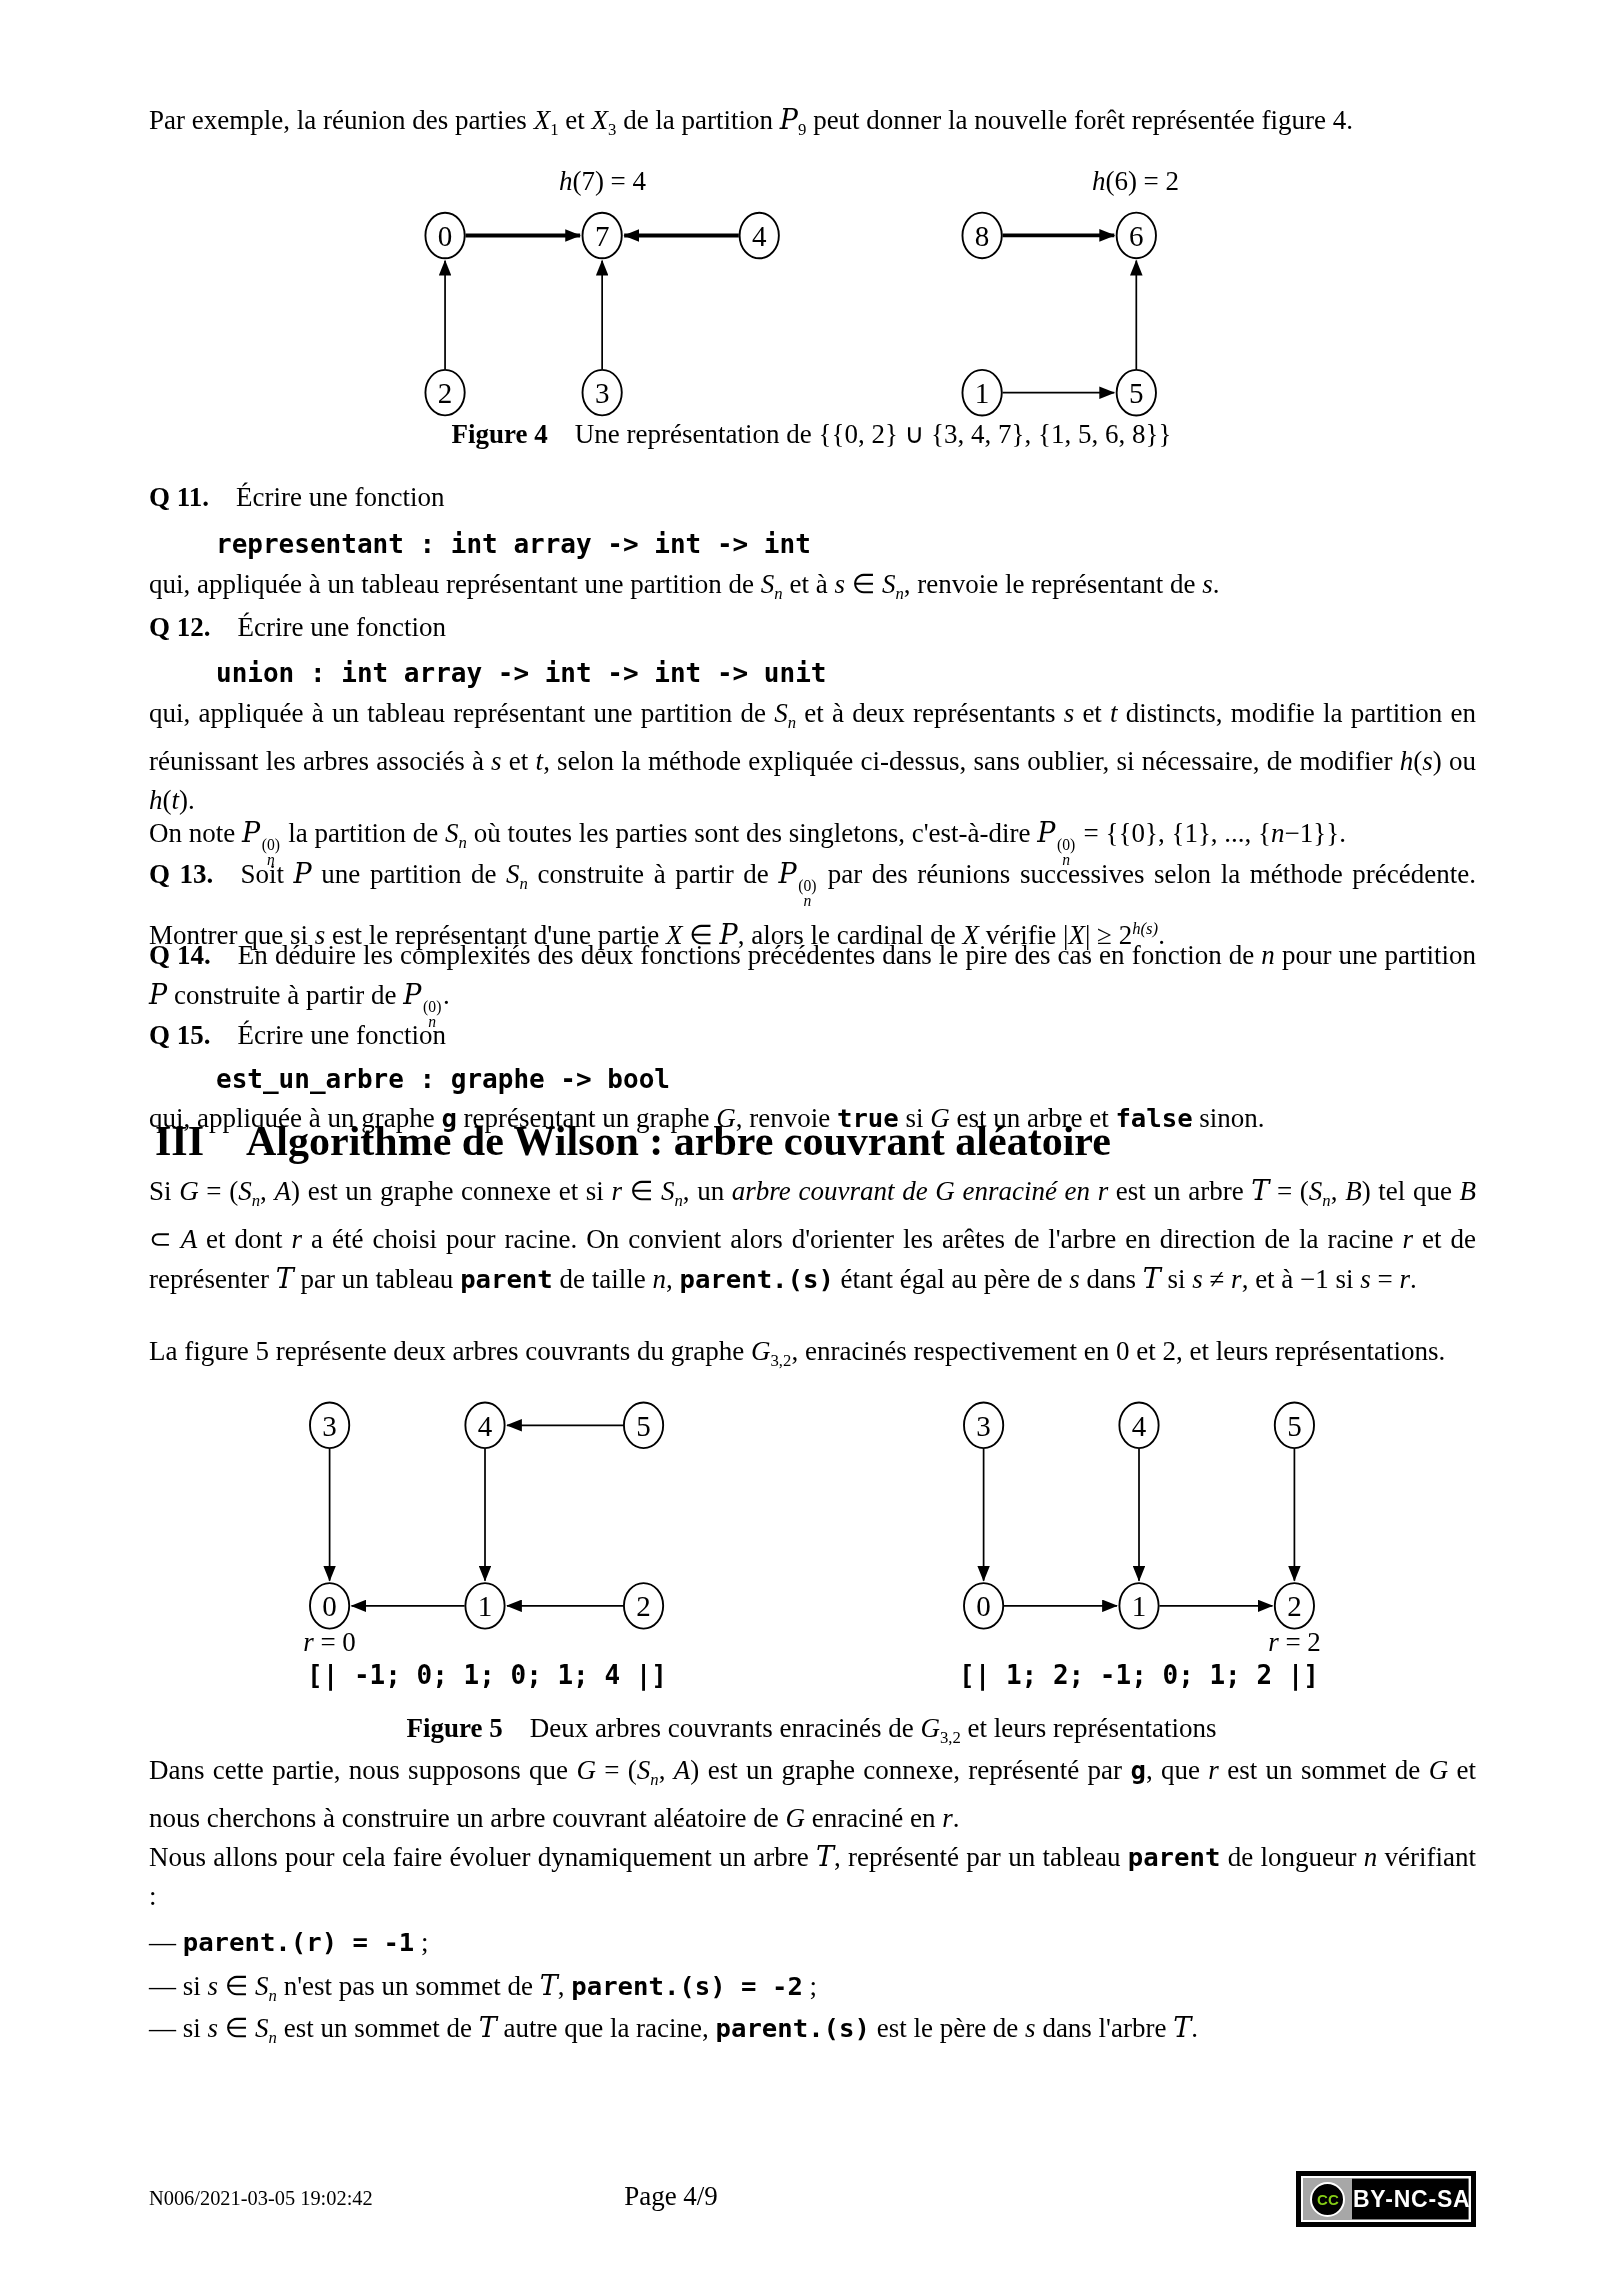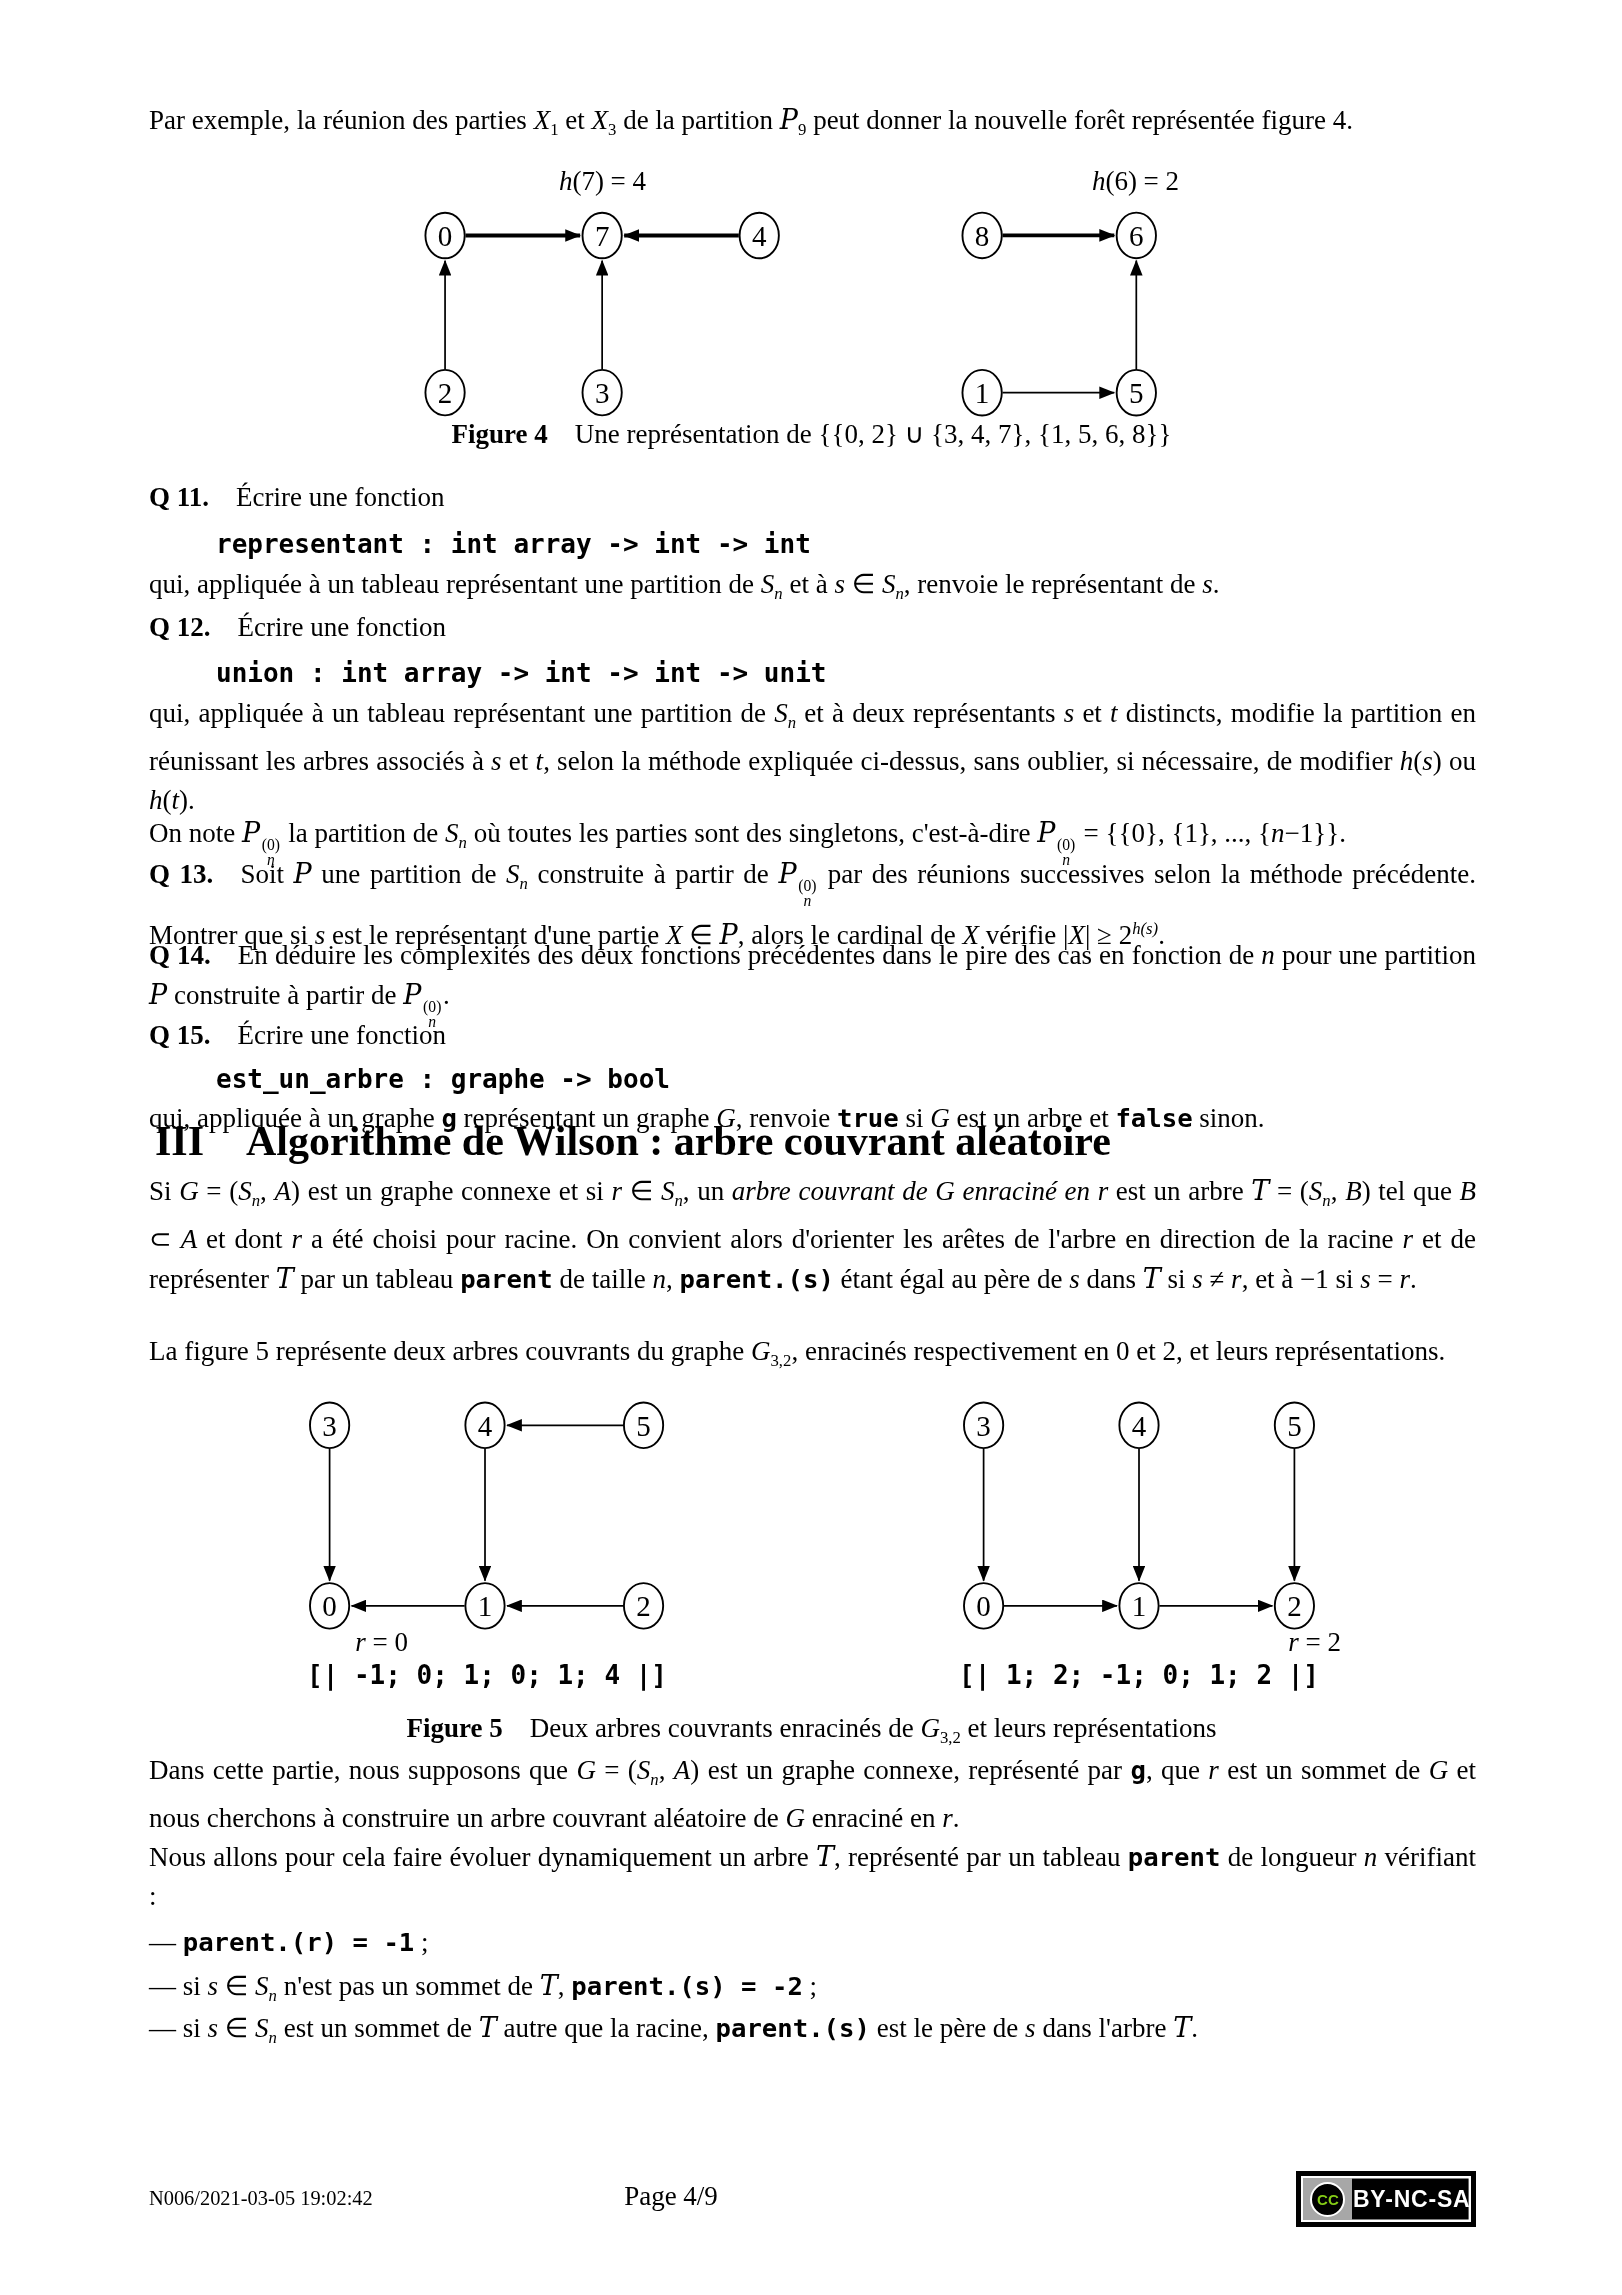--- a/index.html
+++ b/index.html
@@ -18,21 +18,21 @@
   .c{font-style:italic;font-family:"DejaVu Serif",serif;}
   .stack{display:inline-flex;flex-direction:column;align-items:center;font-size:0.58em;
          line-height:0.95;vertical-align:-0.5em;margin:0 1.6px;}
   .stack .ssup{font-style:normal;}
   .stack .ssub{font-style:italic;}
   .heading{position:absolute;font-size:42px;font-weight:bold;line-height:47px;}
   .mono-line{position:absolute;font-family:"DejaVu Sans Mono",monospace;font-weight:600;
              font-size:26px;line-height:35px;}
   .graph-svg{position:absolute;overflow:visible;}
   .hlabel{position:absolute;font-size:27px;text-align:center;}
-  .rlabel{position:absolute;font-size:27px;text-align:right;}
+  .rlabel{position:absolute;font-size:27px;text-align:center;}
   .footer-small{position:absolute;font-size:20.4px;}
   .footer-page{position:absolute;font-size:27px;text-align:center;}
   .badge{position:absolute;width:176px;height:52px;background:#000;border:3.1px solid #000;
          box-sizing:border-box;display:flex;align-items:stretch;outline:2.4px solid #000;
          box-shadow:inset 0 0 0 2.4px #fff;}
   .badge-left{width:49px;background:#a7a7a7;margin:2.4px 0 2.4px 2.4px;display:flex;
               align-items:center;justify-content:center;}
   .badge-cc{width:35px;height:35px;border-radius:50%;background:#000;border:2.4px solid #fff;
             box-sizing:border-box;display:flex;align-items:center;justify-content:center;
             color:#84cc16;font-family:"Liberation Sans",sans-serif;font-weight:bold;font-size:15px;}
@@ -141,21 +141,21 @@
       <ellipse cx="436" cy="45" rx="25" ry="29" fill="#fff" stroke="#000" stroke-width="2.4"></ellipse>
       <text x="436" y="58" text-anchor="middle" font-family="&quot;Liberation Serif&quot;, serif" font-size="37" fill="#000">5</text>
       <ellipse cx="40" cy="275" rx="25" ry="29" fill="#fff" stroke="#000" stroke-width="2.4"></ellipse>
       <text x="40" y="288" text-anchor="middle" font-family="&quot;Liberation Serif&quot;, serif" font-size="37" fill="#000">0</text>
       <ellipse cx="238" cy="275" rx="25" ry="29" fill="#fff" stroke="#000" stroke-width="2.4"></ellipse>
       <text x="238" y="288" text-anchor="middle" font-family="&quot;Liberation Serif&quot;, serif" font-size="37" fill="#000">1</text>
       <ellipse cx="436" cy="275" rx="25" ry="29" fill="#fff" stroke="#000" stroke-width="2.4"></ellipse>
       <text x="436" y="288" text-anchor="middle" font-family="&quot;Liberation Serif&quot;, serif" font-size="37" fill="#000">2</text>
     </svg>
   <div class="rlabel" style="left:251px;top:1627px;width:157px"><span class="i">r</span><span class="p"> = 0</span></div>
-  <div class="rlabel" style="left:1184px;top:1627px;width:157px"><span class="i">r</span><span class="p"> = 2</span></div>
+  <div class="rlabel" style="left:1216px;top:1627px;width:157px"><span class="i">r</span><span class="p"> = 2</span></div>
   <div class="mono-line ctr" style="left:212px;top:1658px;width:550px">[| -1; 0; 1; 0; 1; 4 |]</div>
   <div class="mono-line ctr" style="left:864px;top:1658px;width:550px">[| 1; 2; -1; 0; 1; 2 |]</div>
   <div class="ln ctr" style="left:0;top:1709px;width:1623px"><span class="b">Figure 5</span><span class="p">  Deux arbres couvrants enracinés de </span><span class="i">G</span><span class="sb">3,2</span><span class="p"> et leurs représentations</span></div>
 
   <div class="ln just" style="left:149px;top:1751px;width:1327px"><span class="p">Dans cette partie, nous supposons que </span><span class="i">G</span><span class="p"> = (</span><span class="i">S</span><span class="is">n</span><span class="p">, </span><span class="i">A</span><span class="p">) est un graphe connexe, représenté par </span><span class="t">g</span><span class="p">, que </span><span class="i">r</span><span class="p"> est un sommet de </span><span class="i">G</span><span class="p"> et nous cherchons à construire un arbre couvrant aléatoire de </span><span class="i">G</span><span class="p"> enraciné en </span><span class="i">r</span><span class="p">.</span></div>
   <div class="ln just" style="left:149px;top:1837px;width:1327px"><span class="p">Nous allons pour cela faire évoluer dynamiquement un arbre </span><span class="c">T</span><span class="p">, représenté par un tableau </span><span class="t">parent</span><span class="p"> de longueur </span><span class="i">n</span><span class="p"> vérifiant :</span></div>
   <div class="ln" style="left:149px;top:1923px;width:1327px"><span class="p">— </span><span class="t">parent.(r) = -1</span><span class="p"> ;</span></div>
   <div class="ln" style="left:149px;top:1966px;width:1327px"><span class="p">— si </span><span class="i">s</span><span class="p"> ∈ </span><span class="i">S</span><span class="is">n</span><span class="p"> n'est pas un sommet de </span><span class="c">T</span><span class="p">, </span><span class="t">parent.(s) = -2</span><span class="p"> ;</span></div>
   <div class="ln" style="left:149px;top:2008px;width:1327px"><span class="p">— si </span><span class="i">s</span><span class="p"> ∈ </span><span class="i">S</span><span class="is">n</span><span class="p"> est un sommet de </span><span class="c">T</span><span class="p"> autre que la racine, </span><span class="t">parent.(s)</span><span class="p"> est le père de </span><span class="i">s</span><span class="p"> dans l'arbre </span><span class="c">T</span><span class="p">.</span></div>
 

